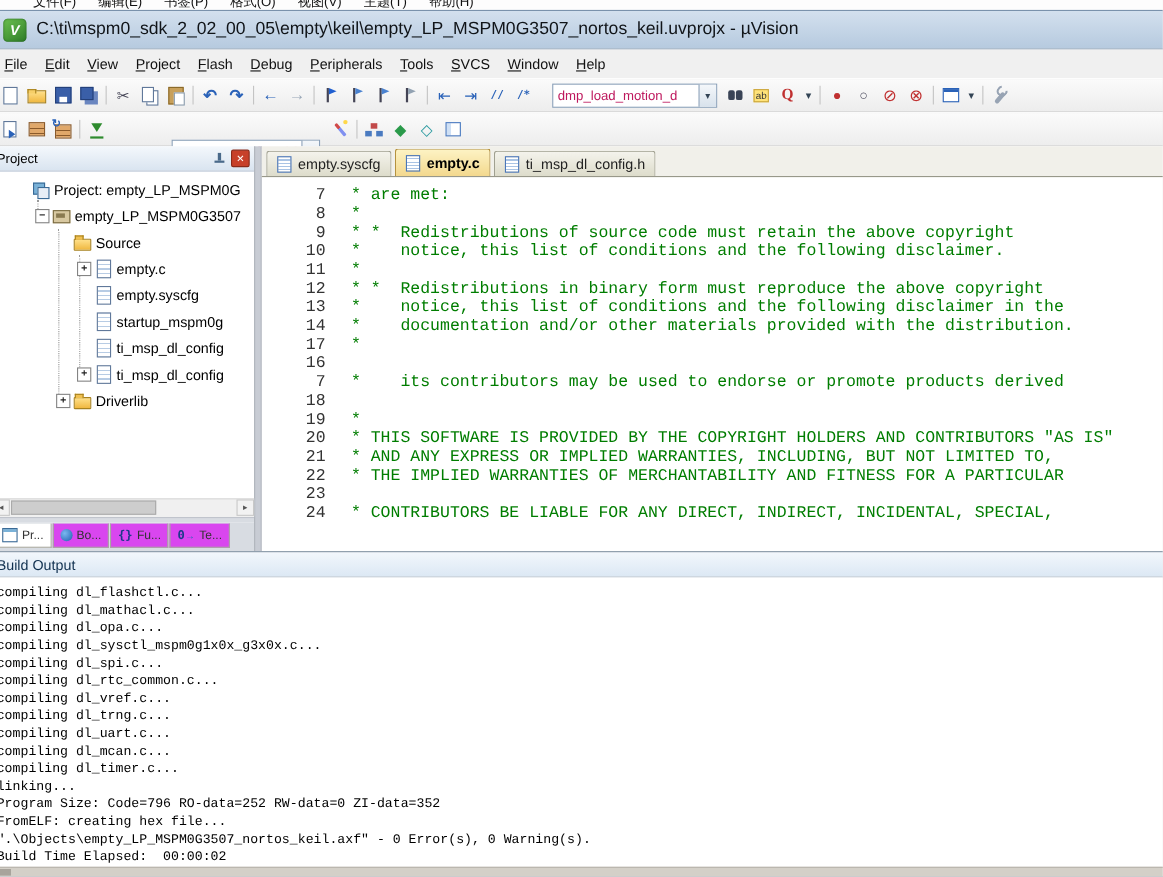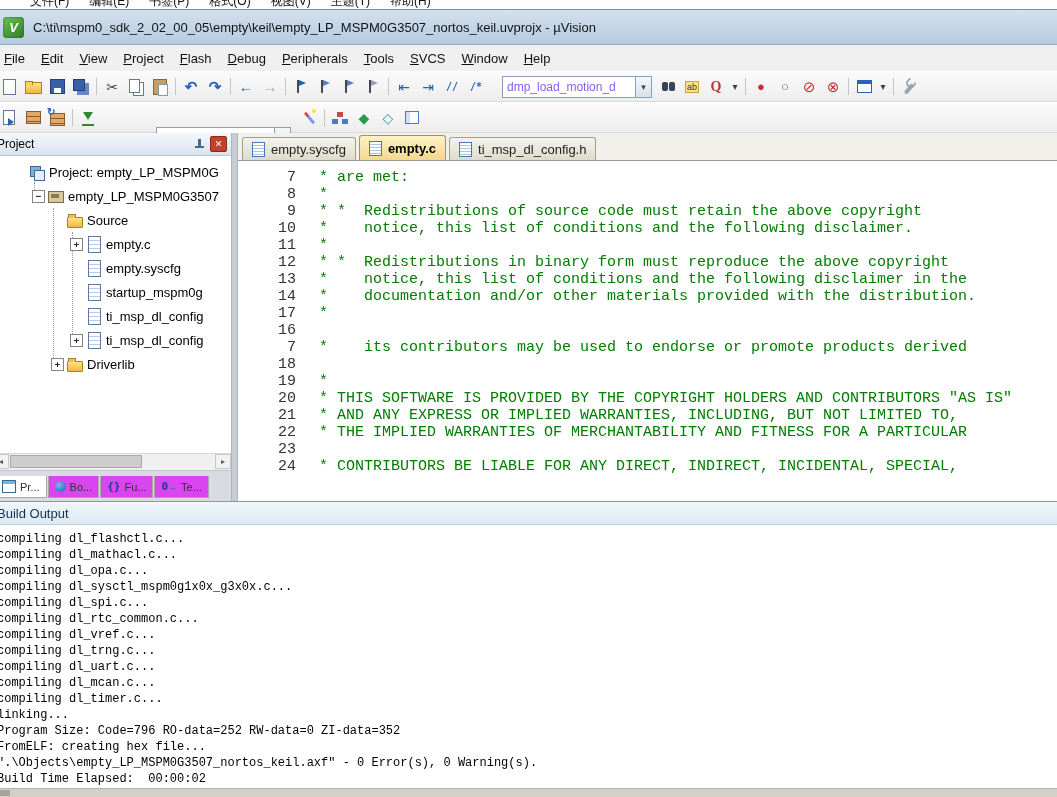--- a/index.html
+++ b/index.html
@@ -8,21 +8,21 @@
   
   .bg-strip{position:absolute;top:0;left:0;width:1057px;height:10px;background:#fdfdfd;overflow:hidden;border-bottom:3px solid #a3a3a3;}
   .bg-strip-inner{display:flex;gap:20px;margin:-7px 0 0 30px;font-size:12px;color:#111;white-space:nowrap;}
 
   
   .uvwin{position:absolute;left:-7px;top:10px;width:1072px;height:787px;display:flex;flex-direction:column;background:#e9e9e9;box-shadow:0 0 0 1px #7a92ac;}
 
   .titlebar{height:34px;flex:0 0 auto;background:linear-gradient(#d3e0ee,#b6cadf);display:flex;align-items:center;padding-left:10px;gap:9px;border-bottom:1px solid #93a9bf;}
   .uv-logo{width:21px;height:21px;border-radius:4px;background:linear-gradient(145deg,#6cc04f,#2e7d28);display:flex;align-items:center;justify-content:center;box-shadow:inset 0 0 2px #1c5518;}
   .uv-logo::before{content:"V";color:#fff;font-weight:bold;font-size:13px;font-style:italic;}
-  .title-text{font-size:13px;color:#101418;white-space:nowrap;}
+  .title-text{font-size:16px;color:#101418;white-space:nowrap;}
 
   .menubar{height:26px;flex:0 0 auto;background:#f0f0f0;display:flex;align-items:center;padding-left:3px;}
   .mi{padding:3px 8px;font-size:13px;color:#111;white-space:nowrap;}
   .mi u{text-decoration:underline;}
 
   .toolbar{height:29px;flex:0 0 auto;background:linear-gradient(#fbfbfb,#ededed);border-top:1px solid #fff;border-bottom:1px solid #d9d9d9;display:flex;align-items:center;padding:0 4px;}
   .tsep{width:1px;height:17px;background:#c4c4c4;margin:0 3px;flex:0 0 auto;}
   .ic{width:22px;height:22px;margin:0 1px;display:inline-flex;align-items:center;justify-content:center;position:relative;flex:0 0 auto;border-radius:3px;}
 
   .i-new-file-icon::before{content:"";width:11px;height:14px;background:#fff;border:1px solid #60789a;}
@@ -68,21 +68,21 @@
   .i-download-icon::before{content:"";width:0;height:0;border:5px solid transparent;border-top:8px solid #2e8b2e;margin-top:2px;}
   .i-download-icon::after{content:"";position:absolute;bottom:3px;left:5px;width:12px;height:2px;background:#2e8b2e;}
   .i-options-target-icon::before{content:"";width:3px;height:14px;background:linear-gradient(180deg,#d04a4a 0 5px,#8090f0 5px);transform:rotate(-40deg);border-radius:1px;}
   .i-options-target-icon::after{content:"";position:absolute;top:2px;right:4px;width:4px;height:4px;background:#ffd84a;border-radius:50%;}
   .i-manage-items-icon::before{content:"";width:6px;height:5px;background:#c24a4a;box-shadow:-5px 7px 0 #4a7ac0,5px 7px 0 #4a7ac0;margin-top:-7px;}
   .i-manage-rte-icon::before{content:"◆";color:#2a9a4a;font-size:14px;}
   .i-select-device-icon::before{content:"◇";color:#2a9aa0;font-size:14px;}
   .i-file-extensions-icon::before{content:"";width:12px;height:11px;border:1px solid #4a7ac0;background:linear-gradient(90deg,#cfe0f5 0 4px,#fff 4px);}
 
   .combo{height:20px;background:#fff;border:1px solid #8aa0b8;display:flex;align-items:center;font-size:12px;flex:0 0 auto;}
-  .combo-text{padding:0 4px;white-space:nowrap;overflow:hidden;flex:1;color:#8b5cf6;}
+  .combo-text{padding:0 4px;white-space:nowrap;overflow:hidden;flex:1;color:#be185d;}
   .combo-btn{width:15px;height:100%;background:linear-gradient(#f4f7fa,#d8e2ec);border-left:1px solid #8aa0b8;display:flex;align-items:center;justify-content:center;font-size:9px;color:#345;flex:0 0 auto;}
   #combo-search{width:148px;margin-left:14px;}
   #combo-target{width:133px;margin-left:56px;margin-top:41px;}
 
   .main{height:368px;flex:0 0 auto;display:flex;min-height:0;}
   .ppanel{width:238px;flex:0 0 auto;display:flex;flex-direction:column;background:#fff;}
   .phead{height:22px;flex:0 0 auto;background:linear-gradient(#f4f8fc,#d9e4f0);border-bottom:1px solid #b8c4d4;display:flex;align-items:center;padding:0 4px;font-size:12px;}
   .phead-title{flex:1;color:#000;}
   .pin{width:14px;height:15px;position:relative;margin-right:4px;}
   .pin::before{content:"";position:absolute;left:6px;top:2px;width:3px;height:7px;background:#4a6a8a;}

